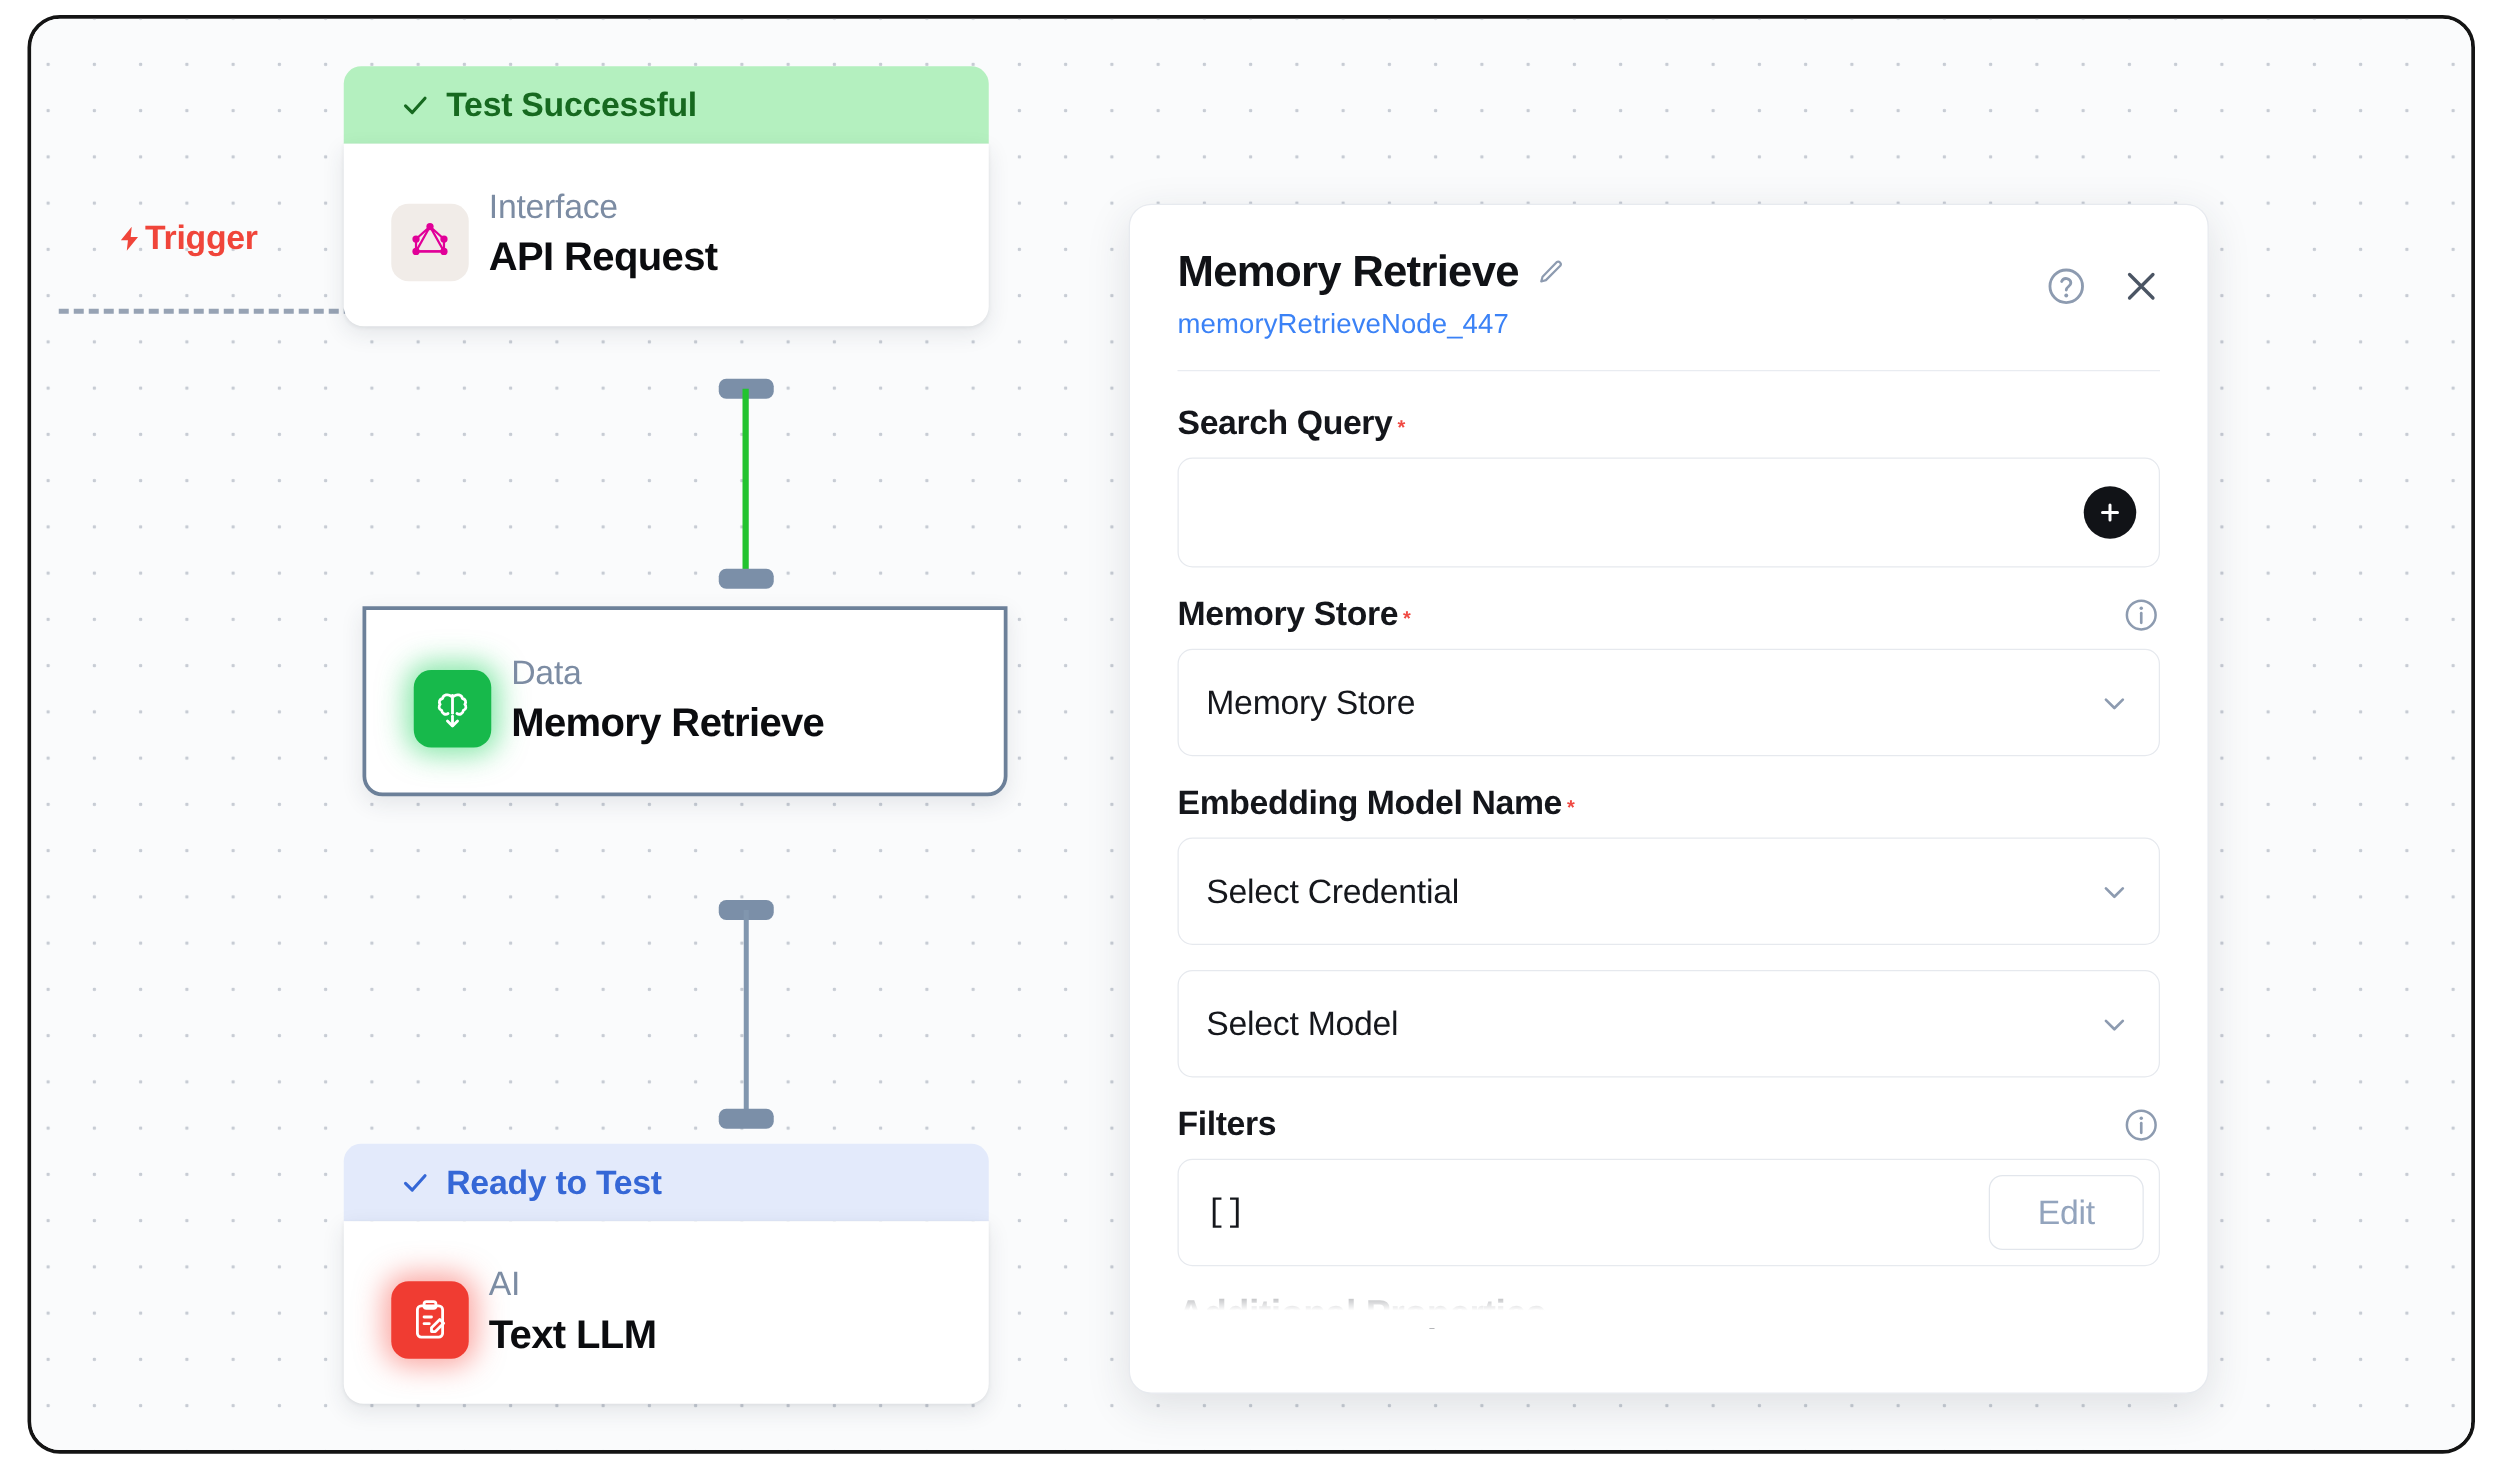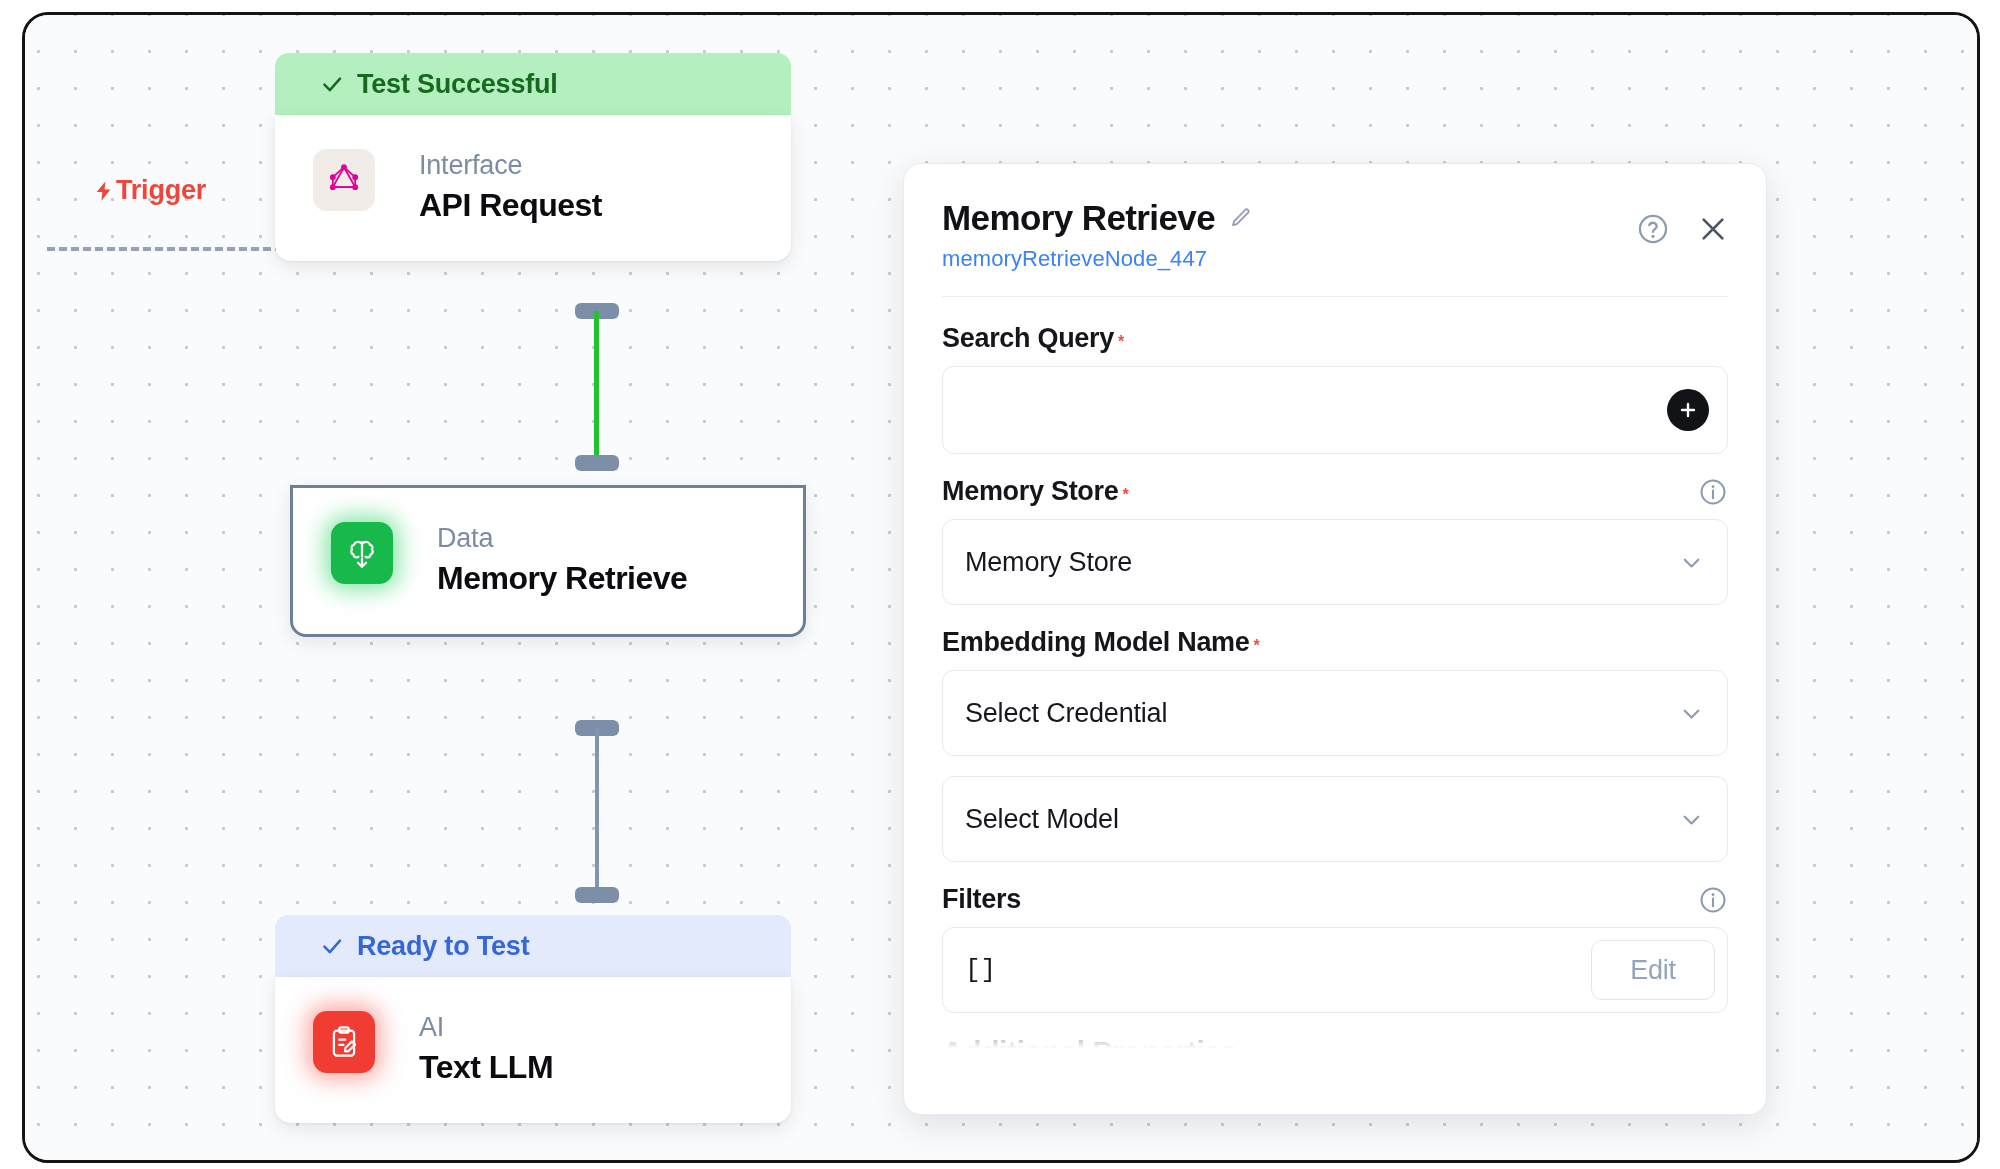--- a/index.html
+++ b/index.html
@@ -85,22 +85,22 @@
   .banner-warn    { background: #fbeeab; color: #7d6308; }
   .banner-ready   { background: #e3eafb; color: #3567d6; align-items: center; }
 
   .node-body {
     box-sizing: border-box;
     background: #ffffff;
     border-radius: 0 0 16px 16px;
     box-shadow: 0 6px 18px rgba(40,50,70,0.10), 0 1px 3px rgba(40,50,70,0.07);
     padding: 34px 46px 36px 38px;
     display: flex;
-    align-items: flex-start;
-    gap: 44px;
+    align-items: flex-end;
+    gap: 16px;
     min-height: 118px;
   }
   .node-body.selected {
     border: 3px solid #6c8099;
     border-radius: 0 0 16px 16px;
     box-shadow: 0 6px 18px rgba(40,50,70,0.10);
   }
   .node-icon {
     width: 62px;
     height: 62px;

